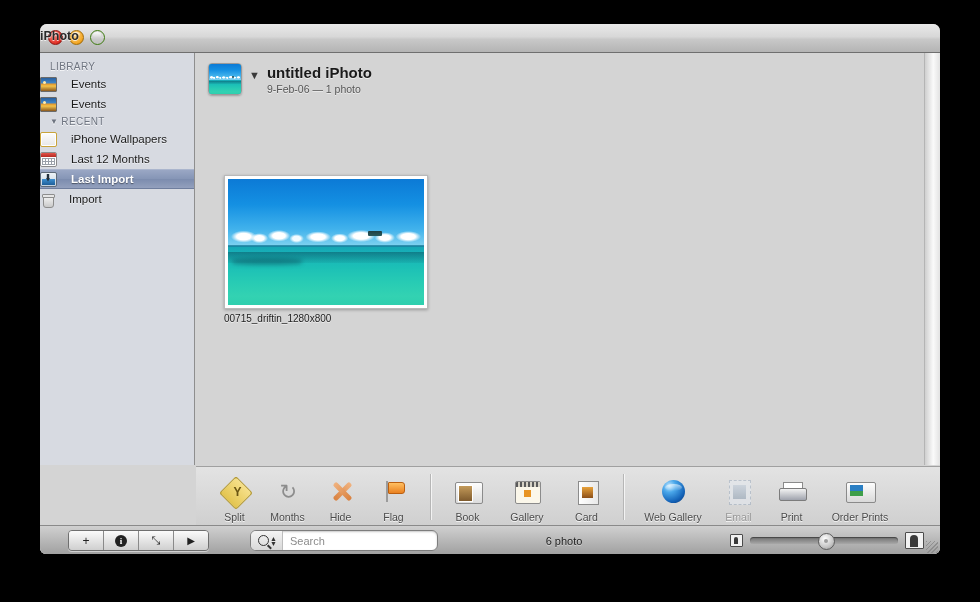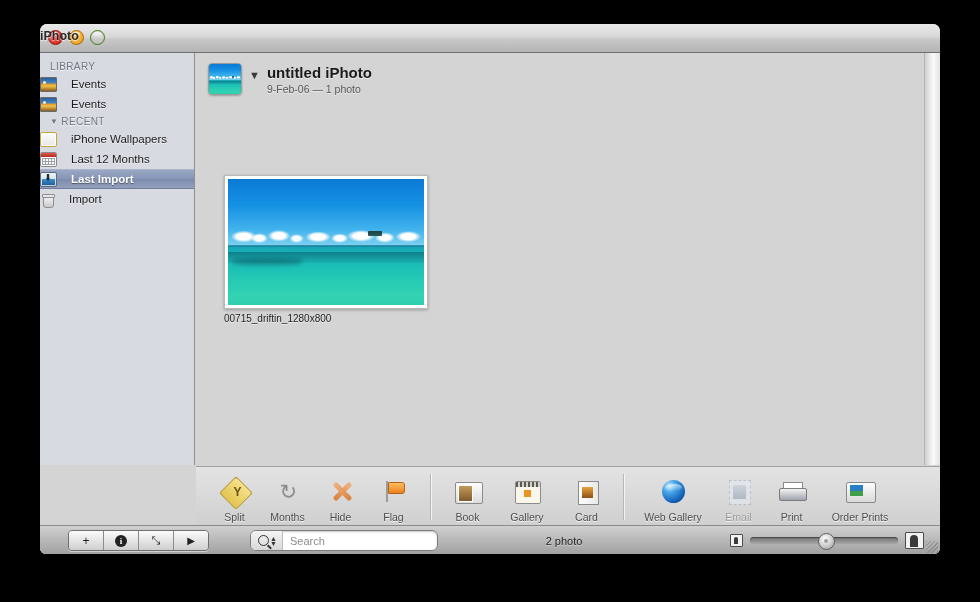--- a/index.html
+++ b/index.html
@@ -414,21 +414,21 @@
         <div class="searchlens">
           <span class="lens"></span>
           <span class="stepper">
               <span>▲</span>
               <span>▼</span>
             </span>
         </div>
         <div class="searchph">Search</div>
       </div>
 
-      <div class="statustext">2 photo</div>
+      <div class="statustext">6 photo</div>
 
       <div class="zoomarea">
         <span class="pzsmall"></span>
         <div class="slider">
           <div class="knob"></div>
         </div>
         <span class="pzbig"></span>
       </div>
       <div class="grip"></div>
     </div>

